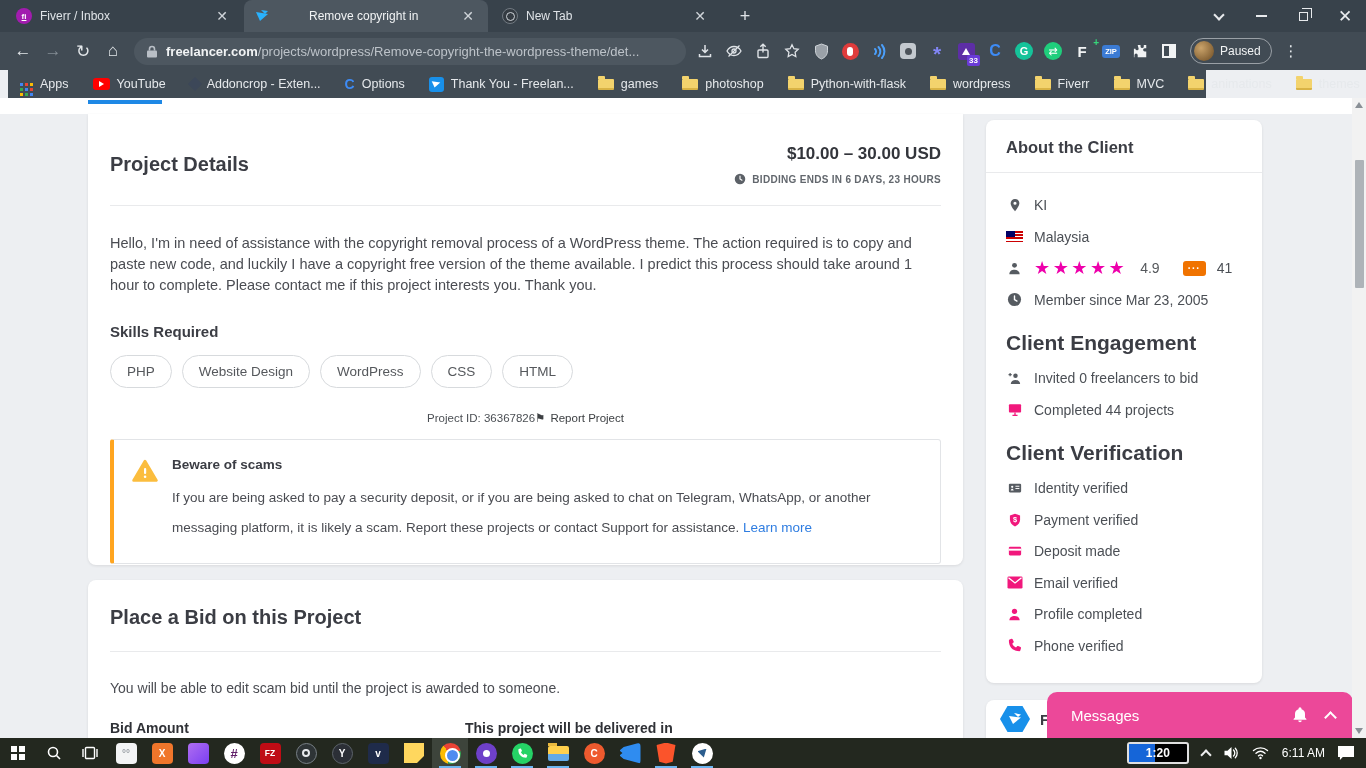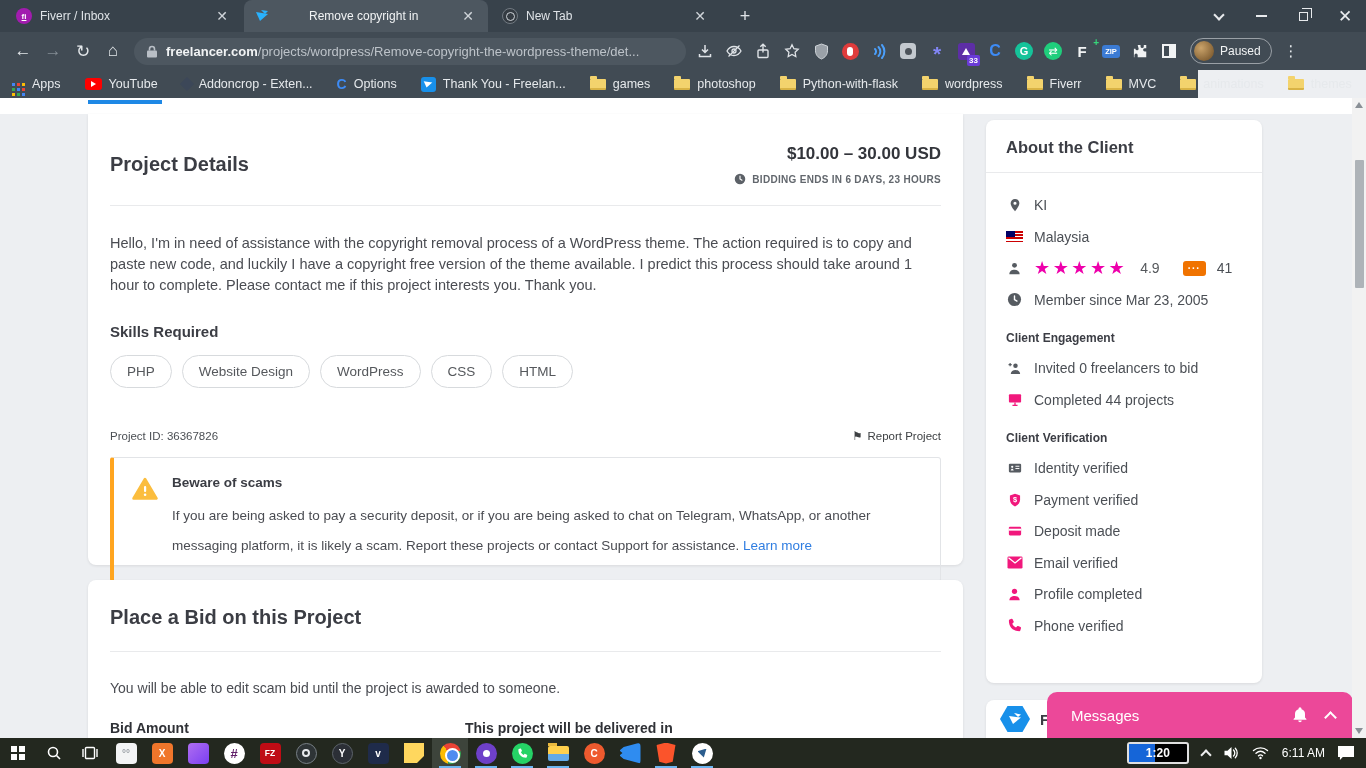--- a/index.html
+++ b/index.html
@@ -51,21 +51,21 @@
   .ext-refresh { width:18px; height:18px; background:#1fce7c; color:#fff; font-size:11px; }
   .ext-f { color:#f1f3f4; font-weight:bold; font-size:15px; position:relative; }
   .ext-f i { position:absolute; top:-3px; right:-6px; color:#37d67a; font-style:normal; font-size:10px; }
   .ext-zip { background:#3b7bd4; color:#fff; font-size:7.5px; font-weight:bold; border-radius:3px; padding:2px 3px; }
   .halfsq { width:14px; height:14px; border:2px solid #f1f3f4; position:relative; }
   .halfsq::after { content:""; position:absolute; right:0; top:0; width:50%; height:100%; background:#f1f3f4; }
   .profile-pill { display:flex; align-items:center; gap:6px; border:1px solid #9aa0a6; border-radius:14px;
                   padding:2px 10px 2px 3px; margin-left:10px; color:#f1f3f4; font-size:12px; }
   .avatar { width:20px; height:20px; border-radius:50%; background:radial-gradient(circle at 35% 35%, #caa36a, #6b4a22); }
 
-  .bookmarks { position:absolute; top:70px; left:0; width:1198px; height:28px; background:#414b54; z-index:50;
+  .bookmarks { position:absolute; top:70px; left:8px; width:1198px; height:28px; background:#414b54; z-index:50;
                display:flex; align-items:center; gap:24px; padding:0 12px; color:#e6e9ec; font-size:12.5px; }
   .bm { display:flex; align-items:center; gap:7px; white-space:nowrap; }
   .apps-grid { width:3px; height:3px; background:#4285f4;
      box-shadow:5px 0 0 #ea4335,10px 0 0 #fbbc05,0 5px 0 #34a853,5px 5px 0 #4285f4,10px 5px 0 #ea4335,0 10px 0 #fbbc05,5px 10px 0 #34a853,10px 10px 0 #4285f4;
      margin-right:10px; }
   .yt { width:17px; height:12px; background:#f00; border-radius:3px; display:flex; align-items:center; justify-content:center; }
   .yt::after { content:""; border-left:5px solid #fff; border-top:3px solid transparent; border-bottom:3px solid transparent; }
   .diamond { width:10px; height:10px; background:#3c4758; transform:rotate(45deg); }
   .flancer-sq { width:15px; height:15px; background:#1890ea; border-radius:3px; display:flex; align-items:center; justify-content:center; }
   .folder { width:16px; height:11px; background:#f3d36d; border-radius:1px; position:relative; border-bottom:2px solid #d9b345; }
@@ -79,21 +79,21 @@
   .card1 { left:88px; top:114px; width:875px; height:451px; border-radius:0 0 8px 8px; padding:0 22px; }
   .c1-head { display:flex; justify-content:space-between; align-items:center; padding:30px 0 20px; border-bottom:1px solid #e9eaec; }
   .h-title { font-size:20px; font-weight:bold; color:#3b3d44; }
   .price { font-size:17px; font-weight:bold; color:#33353b; text-align:right; }
   .bidding { display:flex; align-items:center; gap:6px; justify-content:flex-end; margin-top:9px;
              font-size:10px; font-weight:bold; color:#62676d; letter-spacing:.3px; }
   .desc { margin-top:27px; font-size:14.5px; color:#4a4c52; line-height:21px; max-width:845px; }
   .skills-h { margin-top:27px; font-size:15px; font-weight:bold; color:#3b3d44; }
   .chips { margin-top:15px; display:flex; gap:10px; }
   .chip { border:1px solid #d7dadd; border-radius:18px; padding:8px 16px; font-size:13.5px; color:#55585c; }
-  .idrow { margin-top:41px; display:flex; justify-content:space-between; align-items:center; }
+  .idrow { margin-top:23px; display:flex; justify-content:center; align-items:center; }
   .pid { font-size:11.5px; color:#4b4f54; }
   .report { font-size:11.5px; color:#3d4043; display:flex; align-items:center; gap:5px; }
   .scam { margin-top:14px; border:1px solid #e2e4e7; border-left:4px solid #ffa51f; border-radius:3px;
           padding:17px 20px 20px 18px; display:flex; gap:14px; }
   .scam-title { font-size:13.5px; font-weight:bold; color:#3b3d44; }
   .scam-body { margin-top:11px; font-size:13.5px; color:#4a4c52; line-height:30px; max-width:740px; }
   .scam-link { color:#2f7de1; }
 
   .card2 { left:88px; top:580px; width:875px; height:158px; border-radius:8px 8px 0 0; padding:0 22px; }
   .c2-title { font-size:20px; font-weight:bold; color:#3b3d44; padding:26px 0 22px; border-bottom:1px solid #e9eaec; }
@@ -104,21 +104,21 @@
 
   .sidebar { left:986px; top:120px; width:276px; height:563px; border-radius:8px; padding:18px 20px; }
   .sb-title { font-size:16.5px; font-weight:bold; color:#3b3d44; padding-bottom:15px; }
   .sb-div { height:1px; background:#e9eaec; margin:0 -20px; }
   .sb-row { display:flex; align-items:center; gap:11px; margin-top:15.5px; font-size:14px; color:#4b4f55; }
   .sb-row .ic { width:17px; flex:0 0 17px; display:flex; justify-content:center; }
   .stars { color:#ee00ab; font-size:18px; letter-spacing:2.5px; line-height:14px; }
   .rating-num { color:#55585c; margin-left:2px; }
   .rev-badge { background:#f07300; color:#fff; border-radius:3px; font-size:10px; font-weight:bold;
                padding:2px 5px; margin-left:12px; letter-spacing:1px; }
-  .sb-h2 { font-size:12px; font-weight:bold; color:#3b3d44; margin-top:23px; }
+  .sb-h2 { font-size:21px; font-weight:bold; color:#3b3d44; margin-top:23px; }
   .flag-my { width:18px; height:11px; background:repeating-linear-gradient(180deg,#cc0001 0 1.6px,#fff 1.6px 3.2px); position:relative; }
   .flag-my::after { content:""; position:absolute; left:0; top:0; width:9px; height:6px; background:#010066; }
 
   .stub-card { left:986px; top:700px; width:276px; height:38px; border-radius:8px 8px 0 0; display:flex; align-items:center; gap:10px; padding:0 14px; }
   .hexagon { width:30px; height:26px; background:#1890ea; clip-path:polygon(25% 0,75% 0,100% 50%,75% 100%,25% 100%,0 50%); display:flex; align-items:center; justify-content:center; }
   .stub-txt { font-size:15px; font-weight:bold; color:#3b3d44; }
 
   .messages { position:absolute; left:1047px; top:692px; width:306px; height:46px; background:#ec4899;
               border-radius:10px 10px 0 0; display:flex; align-items:center; padding:0 18px 0 24px; z-index:20; }
   .msg-title { color:#fff; font-size:15px; }

